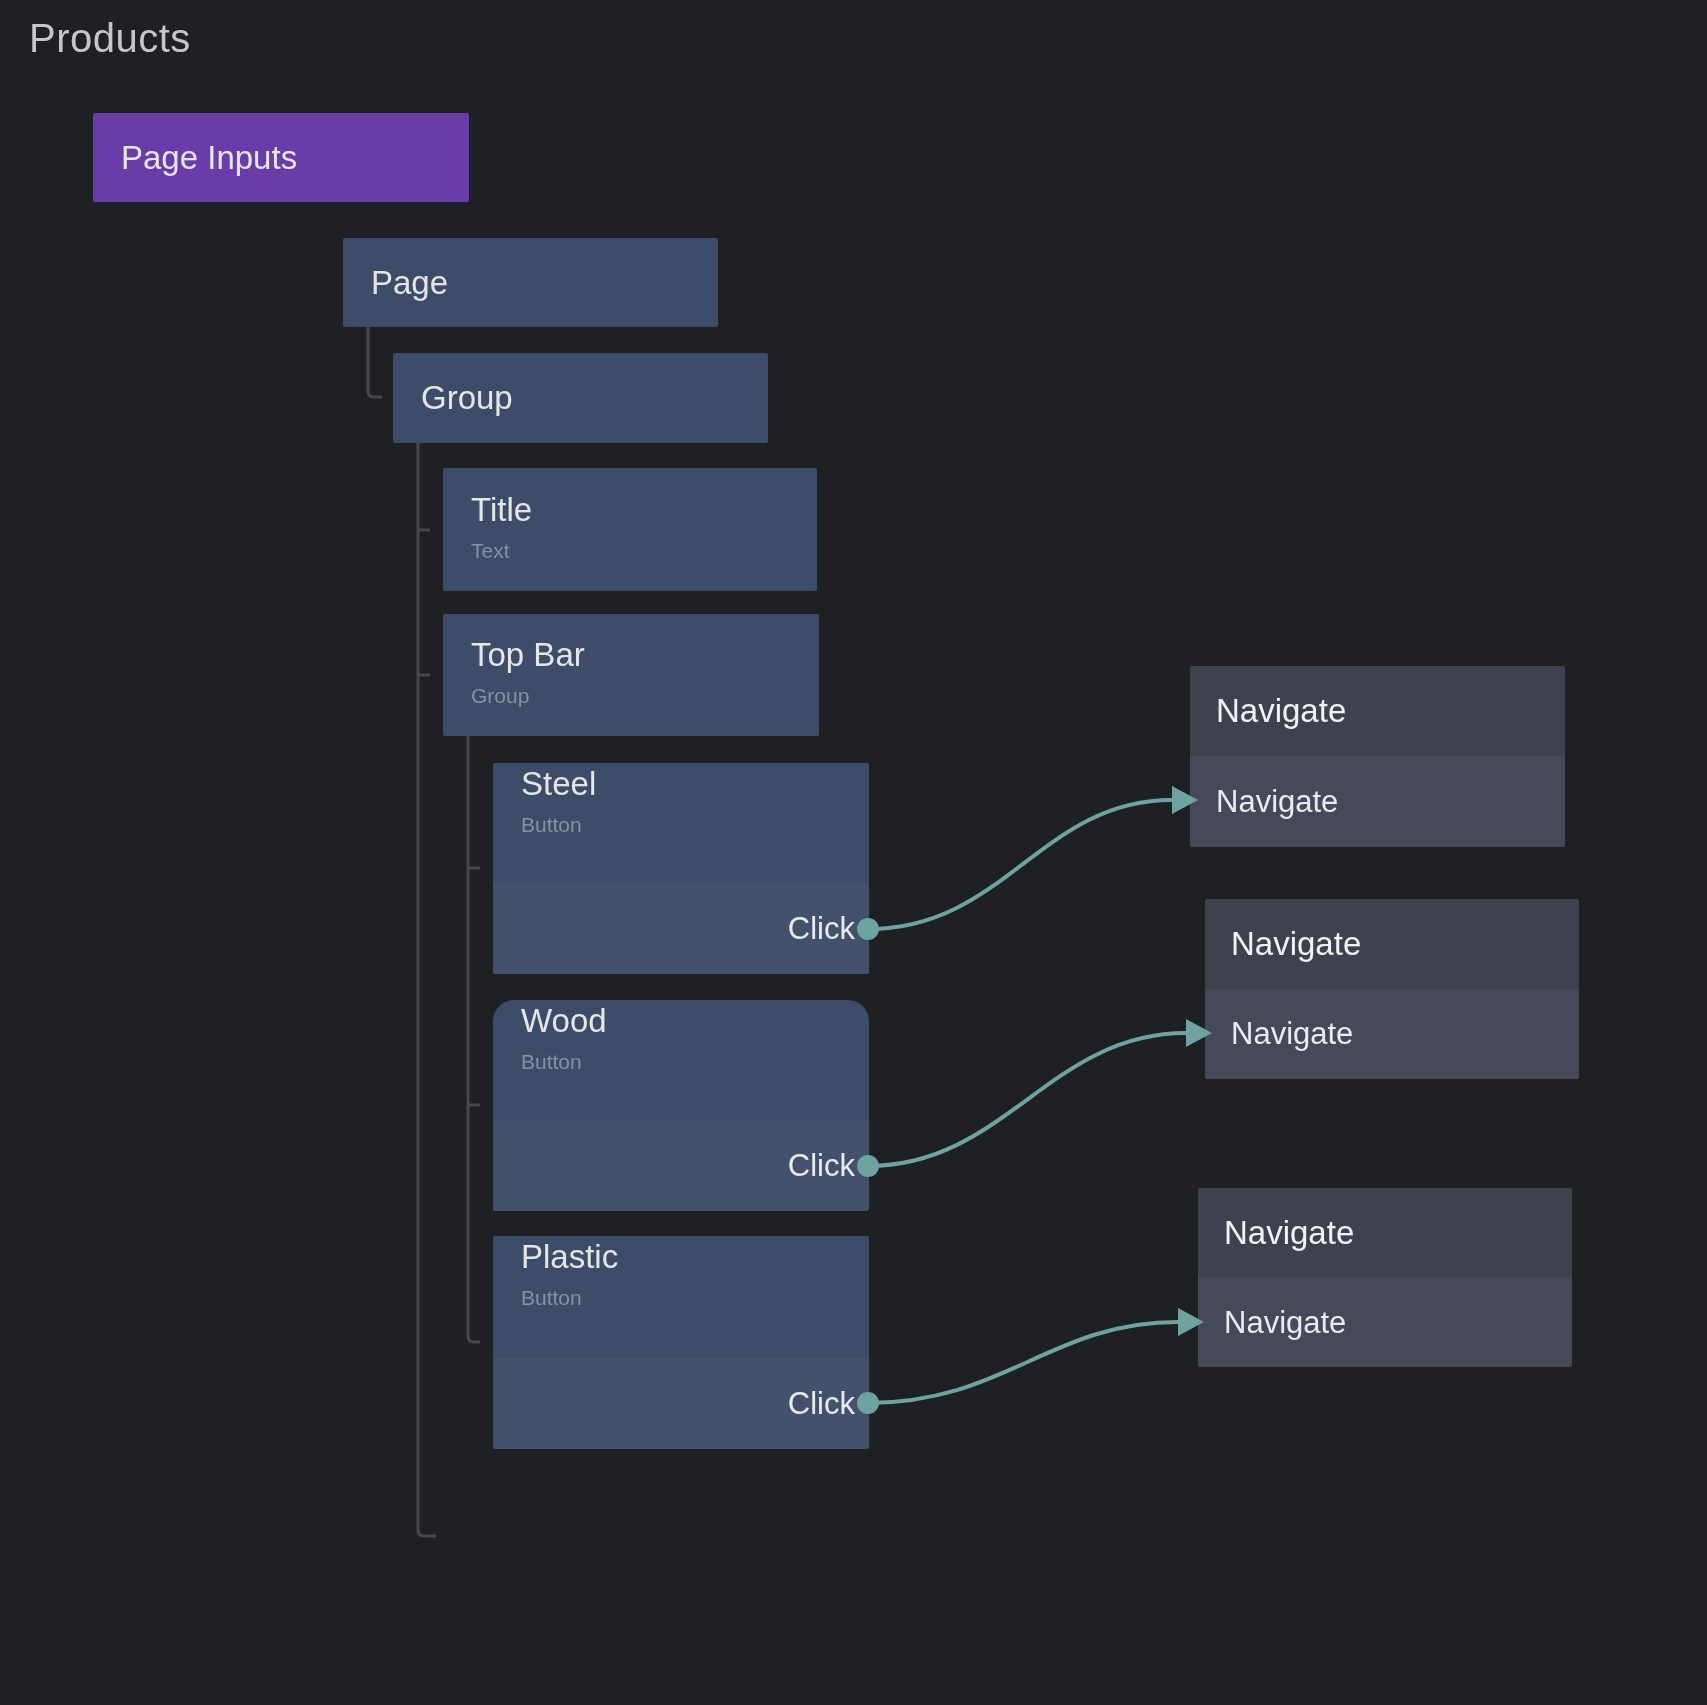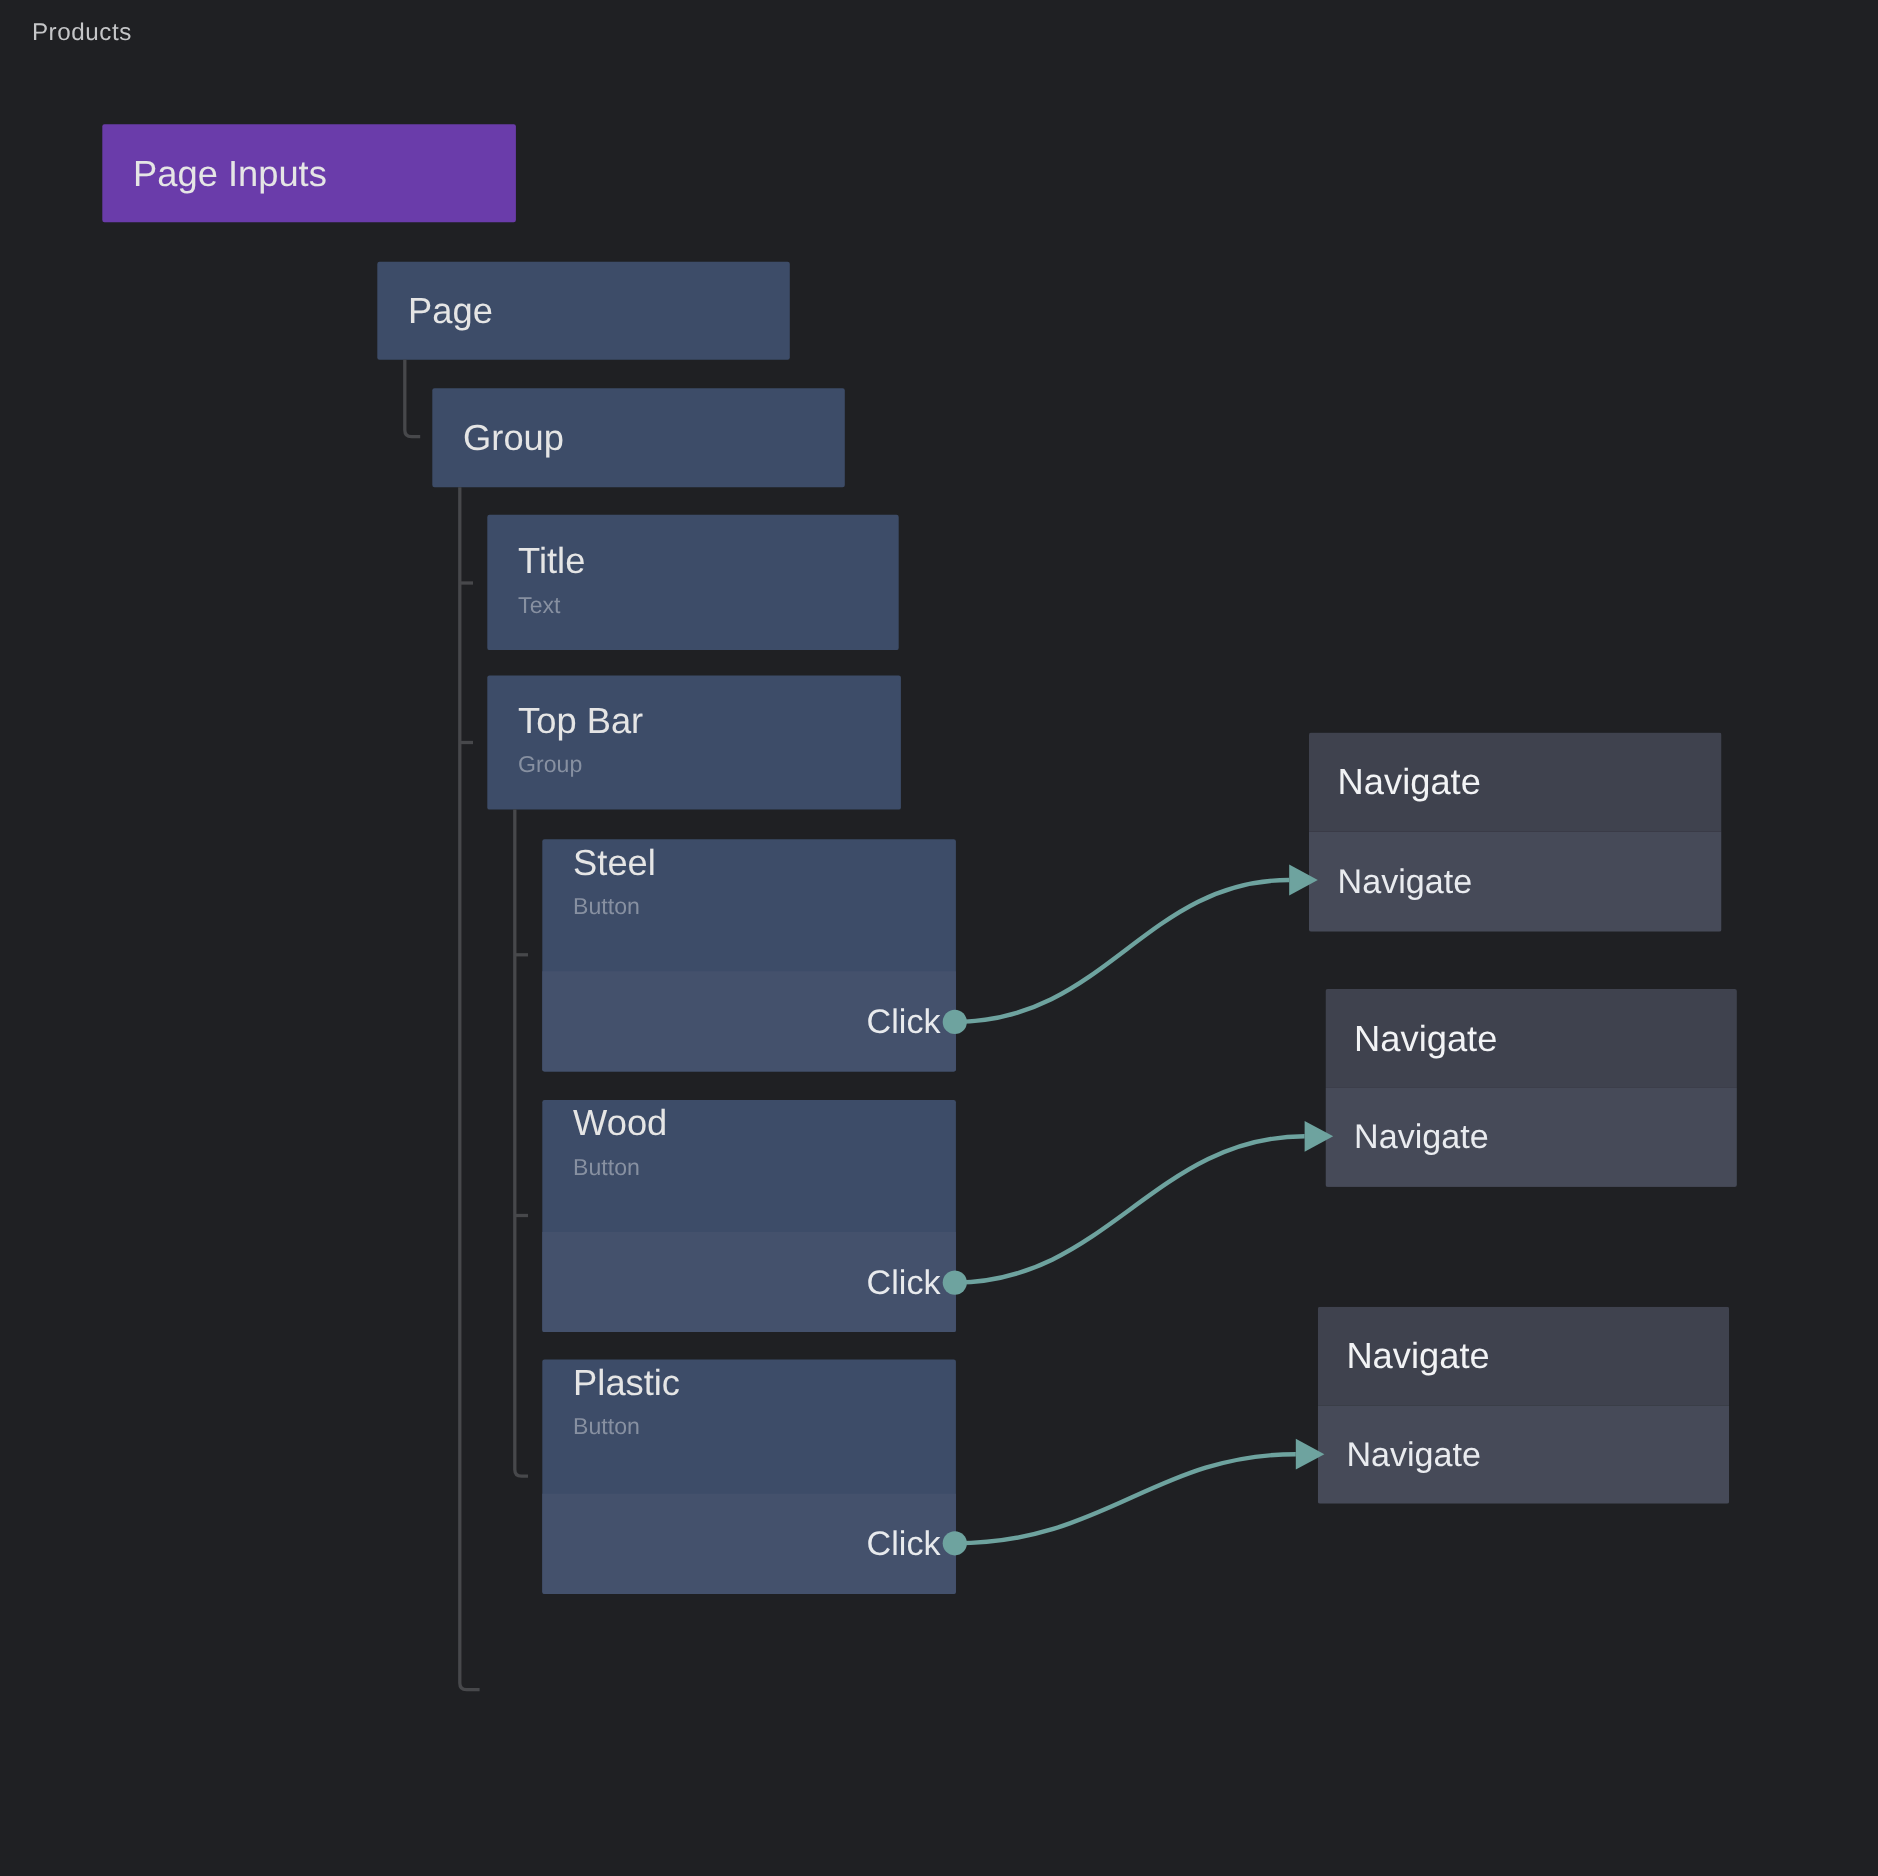--- a/index.html
+++ b/index.html
@@ -2,21 +2,21 @@
 <html><head>
 <meta charset="utf-8">
 <style>
   html,body{margin:0;padding:0;background:#1f2023;}
   #canvas{
     position:relative;width:1707px;height:1705px;overflow:hidden;
     background:#1f2023;font-family:"Liberation Sans",sans-serif;
     -webkit-font-smoothing:antialiased;
   }
   .page-label{
-    position:absolute;left:29px;top:16px;font-size:22px;color:#c5c6c8;
+    position:absolute;left:29px;top:16px;font-size:40px;color:#c5c6c8;
     letter-spacing:0.5px;
   }
   .node{position:absolute;border-radius:2px;box-sizing:border-box;}
   .blue{background:#3d4c68;}
   .purple{background:#6a3caa;}
   .single{display:flex;align-items:center;padding:0 28px;}
   .two-line{display:flex;flex-direction:column;justify-content:center;padding:0 28px;}
   .node-title{color:#e5e5e5;font-size:33px;line-height:42px;white-space:nowrap;}
   .node-subtitle{color:#8790a1;font-size:21px;line-height:40px;white-space:nowrap;}
   .btn-node{display:flex;flex-direction:column;padding:0;}
@@ -35,21 +35,21 @@
     background:#464a58;flex:1;display:flex;align-items:center;
     padding:0 26px;color:#e9ebef;font-size:31px;
   }
   
   #node-page-inputs{left:93px;top:113px;width:376px;height:89px;}
   #node-page{left:343px;top:238px;width:375px;height:89px;}
   #node-group{left:393px;top:353px;width:375px;height:90px;}
   #node-title{left:443px;top:468px;width:374px;height:123px;}
   #node-topbar{left:443px;top:614px;width:376px;height:122px;}
   #node-steel{left:493px;top:763px;width:376px;height:211px;}
-  #node-wood{left:493px;top:1000px;width:376px;height:211px;}
+  #node-wood{left:493px;top:1000px;width:376px;height:211px;border-radius:21px;}
   #node-plastic{left:493px;top:1236px;width:376px;height:213px;}
   #node-router{left:443px;top:1474px;width:375px;height:122px;}
   #nav-1{left:1190px;top:666px;width:375px;height:181px;}
   #nav-2{left:1205px;top:899px;width:374px;height:180px;}
   #nav-3{left:1198px;top:1188px;width:374px;height:179px;}
   #wire-layer{position:absolute;left:0;top:0;z-index:3;pointer-events:none;}
 </style>
 </head>
 <body>
 

